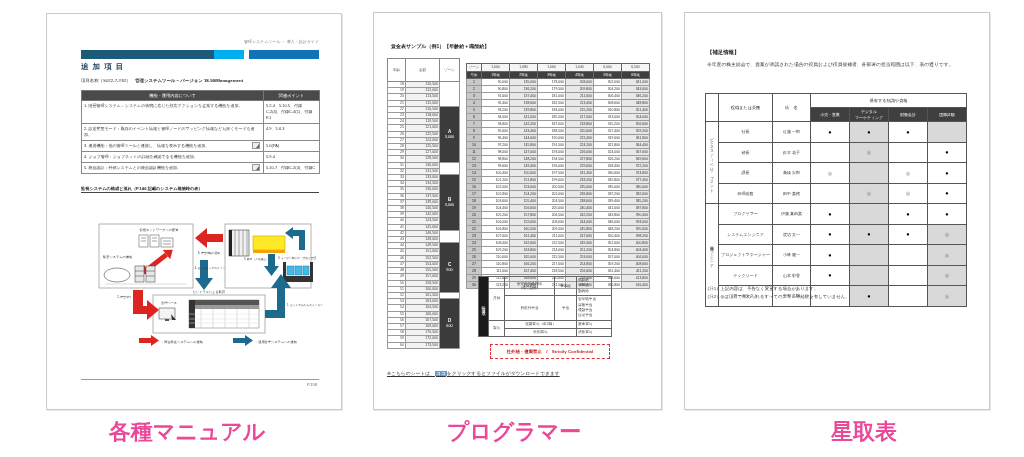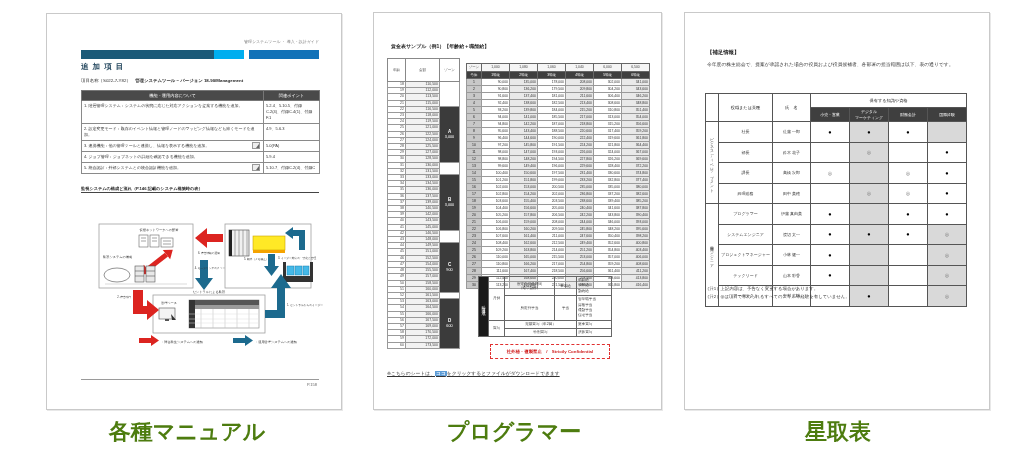--- a/index.html
+++ b/index.html
@@ -2,22 +2,22 @@
 <html><head>
 <meta charset="utf-8">
 <style>
   html,body{margin:0;padding:0;background:#ffffff;}
   body{width:1024px;height:457px;overflow:hidden;font-family:"Liberation Sans","DejaVu Sans",sans-serif;-webkit-text-size-adjust:none;}
   .stage{position:relative;width:1024px;height:367px;background:#fff;}
   .doc{position:absolute;background:#fff;border:1px solid #c9c9c9;box-shadow:1px 1px 0 #e8e8e8;}
   .doc1{left:46px;top:13px;width:294px;height:395px;}
   .doc2{left:373px;top:12px;width:287px;height:396px;}
   .doc3{left:684px;top:12px;width:304px;height:396px;}
-  .caption{position:absolute;top:417px;transform:translateX(-50%);font-size:22px;font-weight:bold;color:#4d7c0f;white-space:nowrap;}
-  .cap1{left:187px;} .cap2{left:514px;} .cap3{left:838px;}
+  .caption{position:absolute;top:417px;transform:translateX(-50%);font-size:22px;font-weight:bold;color:#ec4899;white-space:nowrap;}
+  .cap1{left:187px;} .cap2{left:514px;} .cap3{left:864px;}
 
   
   .d1-header{position:absolute;top:25px;right:22px;font-size:4px;color:#808080;}
   .d1-bars{position:absolute;left:34px;top:36px;width:238px;height:9px;}
   .d1-bars .b1{position:absolute;left:0;top:0;width:133px;height:9px;background:#1b5a78;}
   .d1-bars .b2{position:absolute;left:133px;top:0;width:30px;height:9px;background:#00aeef;}
   .d1-bars .b3{position:absolute;left:168px;top:0;width:70px;height:9px;background:#1272b8;}
   .d1-title{position:absolute;left:34px;top:48px;font-size:7.5px;font-weight:bold;color:#24475e;letter-spacing:1px;}
   .d1-sub{position:absolute;left:34px;top:64px;width:238px;font-size:4.4px;color:#333;white-space:nowrap;overflow:hidden;}
   .d1-sub b{color:#222;}

